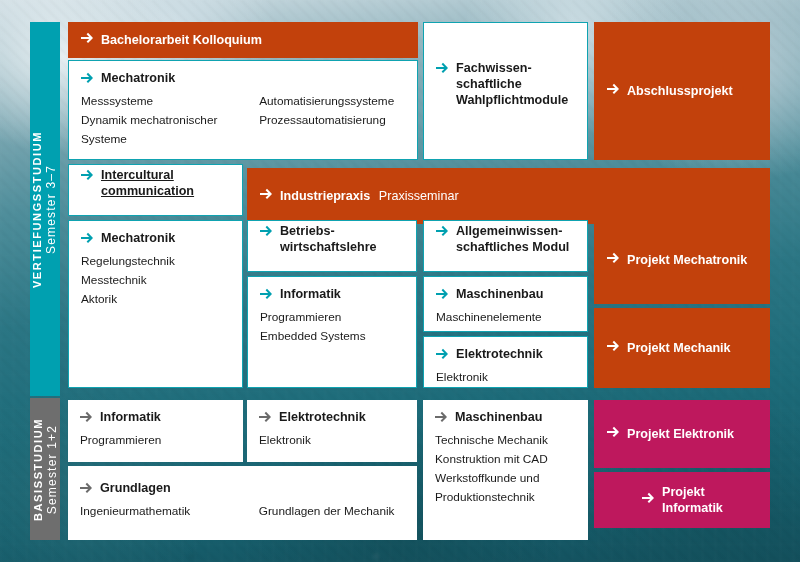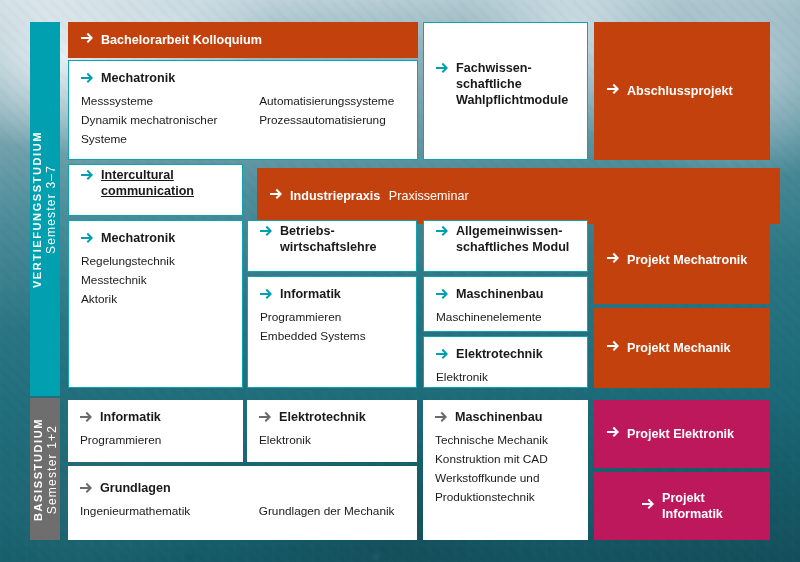--- a/index.html
+++ b/index.html
@@ -211,21 +211,21 @@
             <path d="M0 5h8.2L5.6 2.2 7 .8 12 5.9 7 11l-1.4-1.4L8.2 7H0z" fill="#00a0b0"></path>
           </svg>
       </span>
       <span>
         <span style="display:block;">Intercultural</span>
         <span style="display:block;">communication</span>
       </span>
     </div>
   </div>
 
-  <div class="box teal" style="left:257px; top:168px; width:523px; height:56px;">
+  <div class="box teal" style="left:247px; top:168px; width:523px; height:56px;">
     <div class="hd white-txt">
       <span class="arr">
         <svg width="13" height="12" viewBox="0 0 13 12">
             <path d="M0 5h8.2L5.6 2.2 7 .8 12 5.9 7 11l-1.4-1.4L8.2 7H0z" fill="#ffffff"></path>
           </svg>
       </span>
       <span>
         <span>Industriepraxis</span>
         <span class="inline-reg" style="margin-left:5px;">Praxisseminar</span>
       </span>
@@ -394,21 +394,21 @@
     <div class="hd white-txt">
       <span class="arr">
         <svg width="13" height="12" viewBox="0 0 13 12">
             <path d="M0 5h8.2L5.6 2.2 7 .8 12 5.9 7 11l-1.4-1.4L8.2 7H0z" fill="#ffffff"></path>
           </svg>
       </span>
       <span>Projekt Elektronik</span>
     </div>
   </div>
 
-  <div class="box gray" style="left:594px; top:472px; width:176px; height:68px;padding-left:48px;">
+  <div class="box gray" style="left:594px; top:472px; width:176px; height:56px;padding-left:48px;">
     <div class="hd white-txt">
       <span class="arr">
         <svg width="13" height="12" viewBox="0 0 13 12">
             <path d="M0 5h8.2L5.6 2.2 7 .8 12 5.9 7 11l-1.4-1.4L8.2 7H0z" fill="#ffffff"></path>
           </svg>
       </span>
       <span>Projekt Informatik</span>
     </div>
   </div>
 

